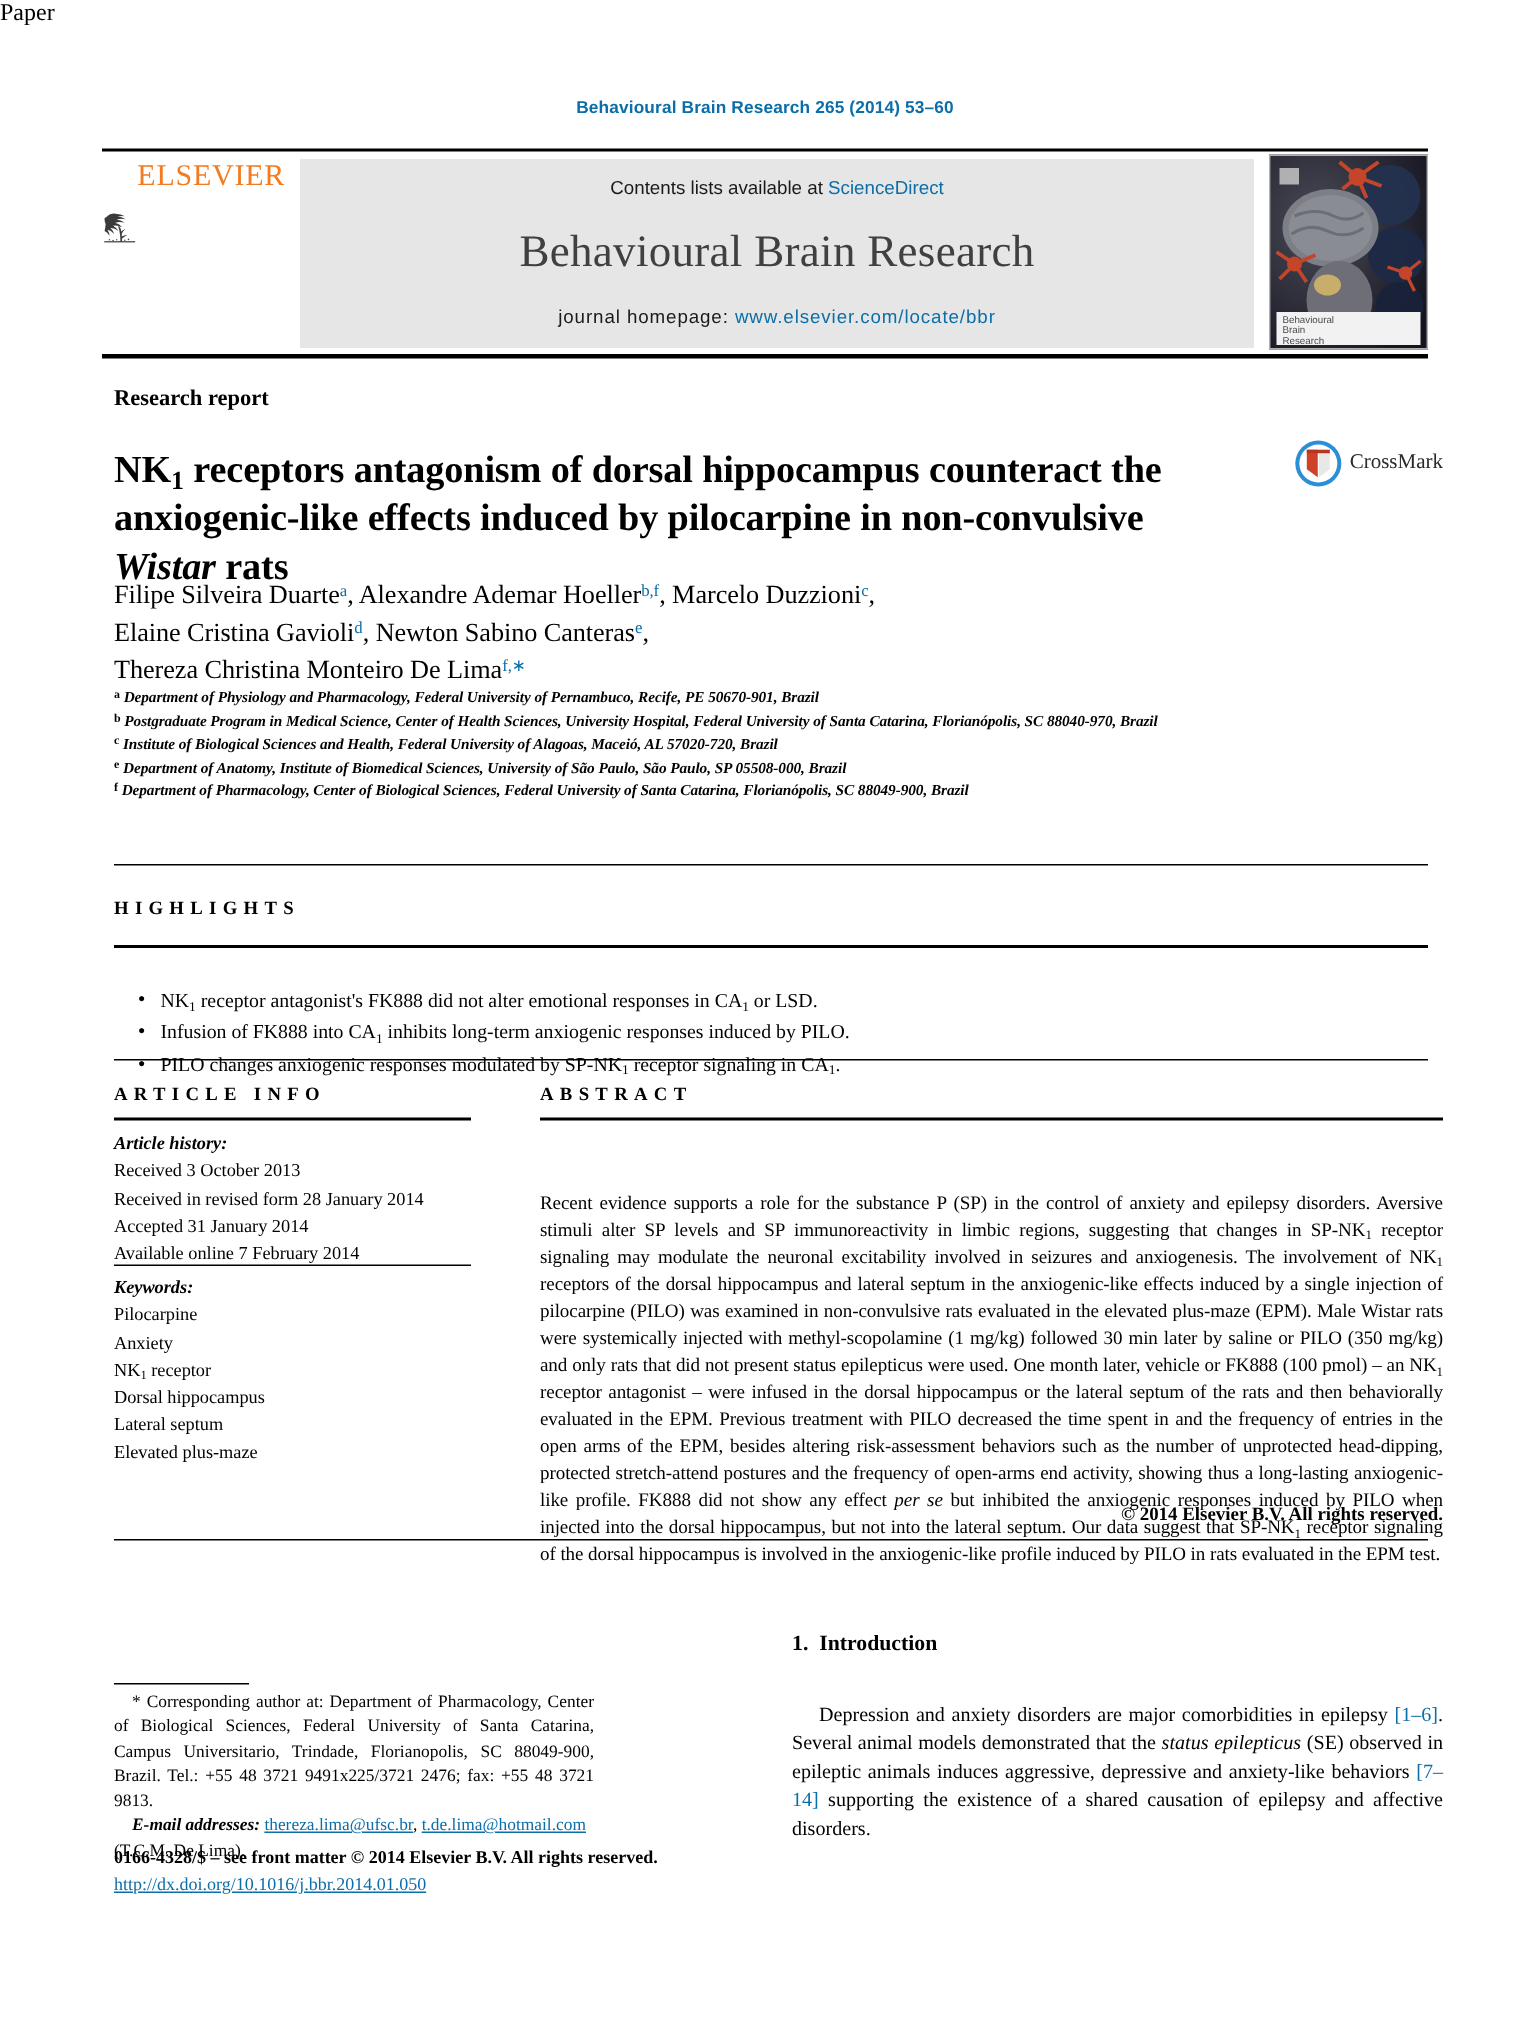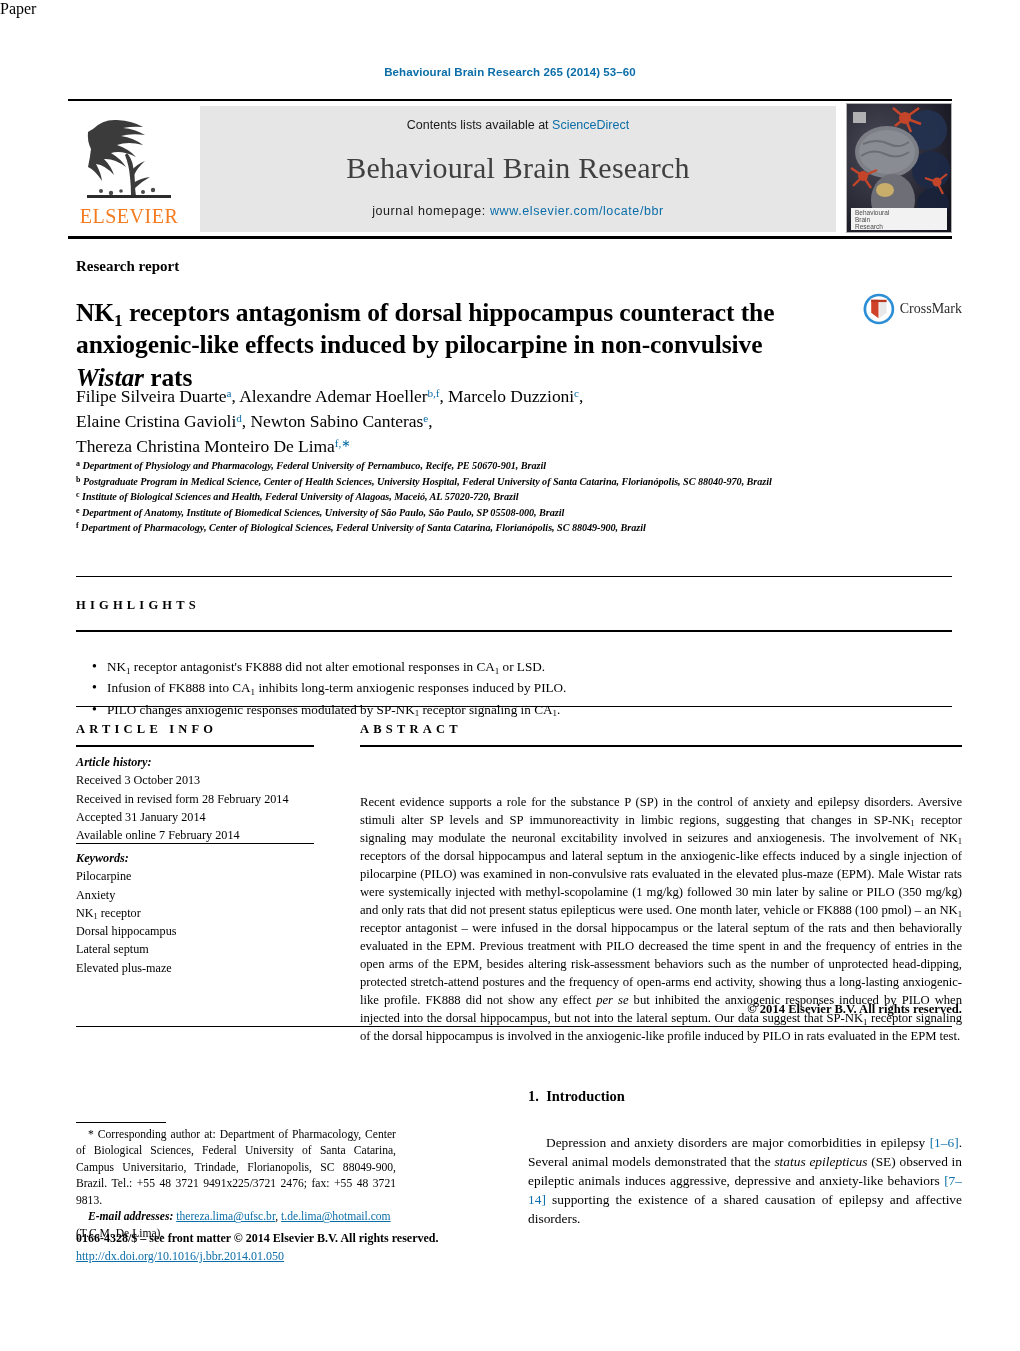--- a/index.html
+++ b/index.html
@@ -46,22 +46,21 @@
   .masthead-inner {
     display: flex;
     align-items: stretch;
     height: 122px;
     padding-top: 5px;
   }
   .elsevier-logo {
     width: 122px;
     flex: 0 0 122px;
     display: flex;
-    flex-direction: column;
-    align-items: center;
+    flex-direction: row;
     justify-content: flex-end;
     padding-bottom: 2px;
   }
   .tree-svg { display:block; }
   .elsevier-word {
     font-family: "Liberation Serif", serif;
     font-size: 20px;
     letter-spacing: .5px;
     color: #f47b20;
     line-height: 1;
@@ -452,21 +451,21 @@
 
   <div class="hr-thin" style="left:76px; top:706px; width:876px;"></div>
   <div class="caps-head" id="articleinfo-head">ARTICLE INFO</div>
   <div class="caps-head" id="abstract-head">ABSTRACT</div>
   <div class="hr-med" style="left:76px; top:745px; width:238px;"></div>
   <div class="hr-med" style="left:360px; top:745px; width:602px;"></div>
 
   <div class="info-col">
     <div class="ital-head">Article history:</div>
     <div>Received 3 October 2013</div>
-    <div>Received in revised form 28 February 2014</div>
+    <div>Received in revised form 28 January 2014</div>
     <div>Accepted 31 January 2014</div>
     <div>Available online 7 February 2014</div>
   </div>
 
   <div class="hr-thin" style="left:76px; top:843px; width:238px;"></div>
   <div class="keywords-block">
     <div class="ital-head">Keywords:</div>
     <div>Pilocarpine</div>
     <div>Anxiety</div>
     <div>NK<sub>1</sub> receptor</div>

